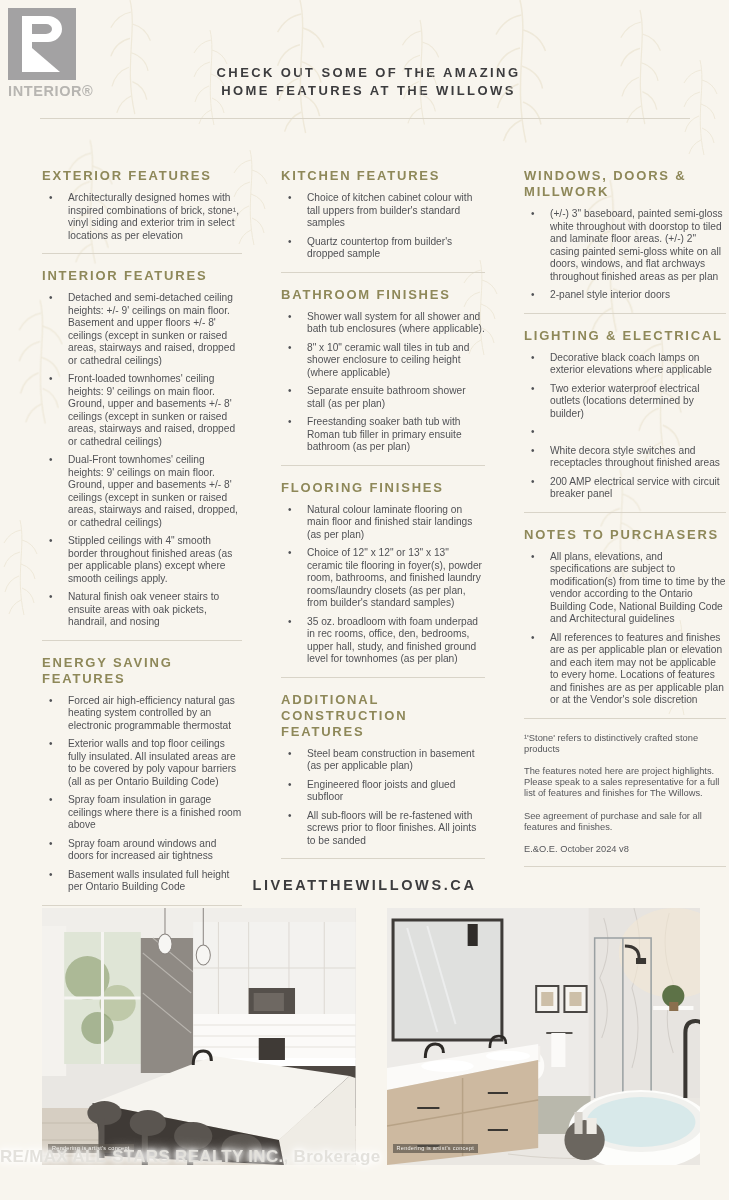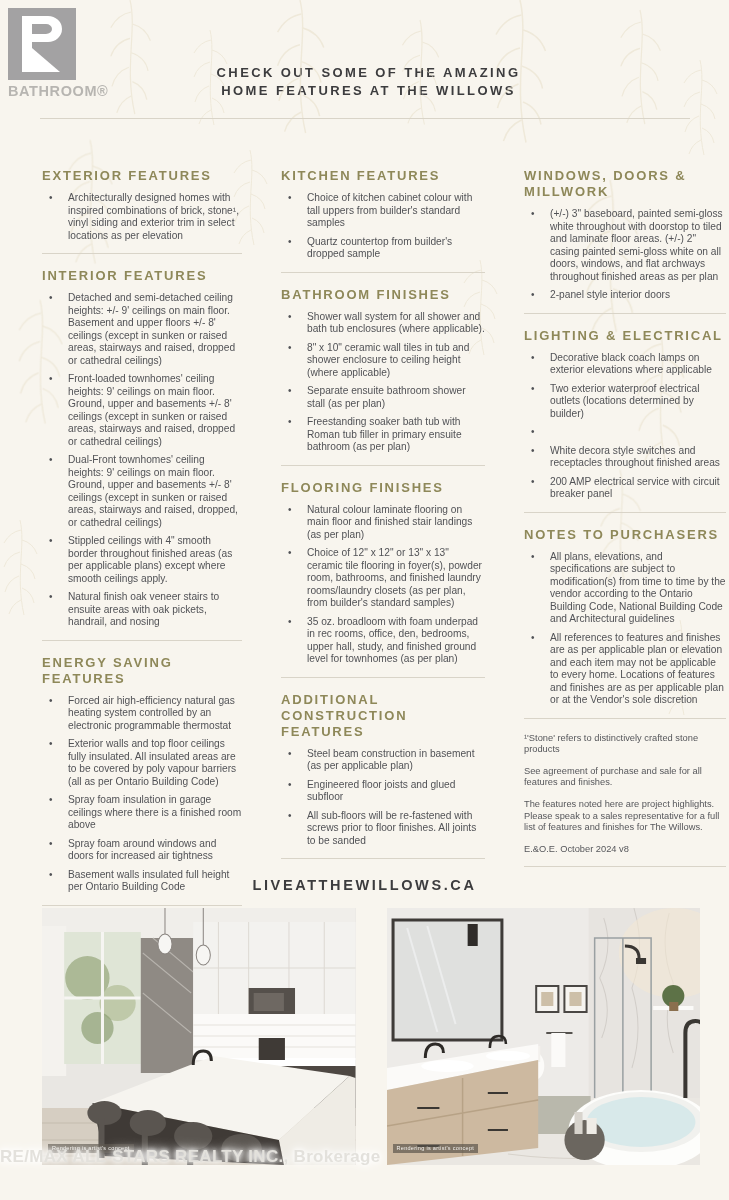--- a/index.html
+++ b/index.html
@@ -79,21 +79,21 @@
   </svg>
 
   <div class="logo">
     <div class="logo-box">
       <svg width="68" height="72" viewBox="0 0 68 72">
         <rect x="14" y="8" width="10" height="56" fill="#fff"></rect>
         <path d="M24,8 h16 a14,13 0 0 1 0,26 h-16 v-8 h14 a6,5 0 0 0 0-10 h-14 z" fill="#fff"></path>
         <path d="M24,40 L52,64 L24,64 Z" fill="#fff"></path>
       </svg>
     </div>
-    <div class="logo-text">BATHROOM®</div>
+    <div class="logo-text">INTERIOR®</div>
   </div>
   <h1 class="title" style="margin:0;">
     <span style="display:block">CHECK OUT SOME OF THE AMAZING</span>
     <span style="display:block">HOME FEATURES AT THE WILLOWS</span>
   </h1>
   <div class="header-rule"></div>
 
   <main class="columns">
     <div class="col">
         <section>
@@ -281,22 +281,22 @@
               <span class="btx">All plans, elevations, and specifications are subject to modification(s) from time to time by the vendor according to the Ontario Building Code, National Building Code and Architectural guidelines</span>
             </li>
             <li class="fitem">
               <span class="blt">•</span>
               <span class="btx">All references to features and finishes are as per applicable plan or elevation and each item may not be applicable to every home. Locations of features and finishes are as per applicable plan or at the Vendor's sole discretion</span>
             </li>
           </ul>
           <div class="divider"></div>
         </section>
         <p class="fn">¹'Stone' refers to distinctively crafted stone products</p>
+        <p class="fn">The features noted here are project highlights. Please speak to a sales representative for a full list of features and finishes for The Willows.</p>
         <p class="fn">See agreement of purchase and sale for all features and finishes.</p>
-        <p class="fn">The features noted here are project highlights. Please speak to a sales representative for a full list of features and finishes for The Willows.</p>
         <p class="fn">E.&amp;O.E. October 2024 v8</p>
         <div class="divider"></div>
       </div>
   </main>
 
   <div class="website">LIVEATTHEWILLOWS.CA</div>
 
   <div class="photos">
     <div class="photo">
       <svg viewBox="0 0 311 257" preserveAspectRatio="none">

